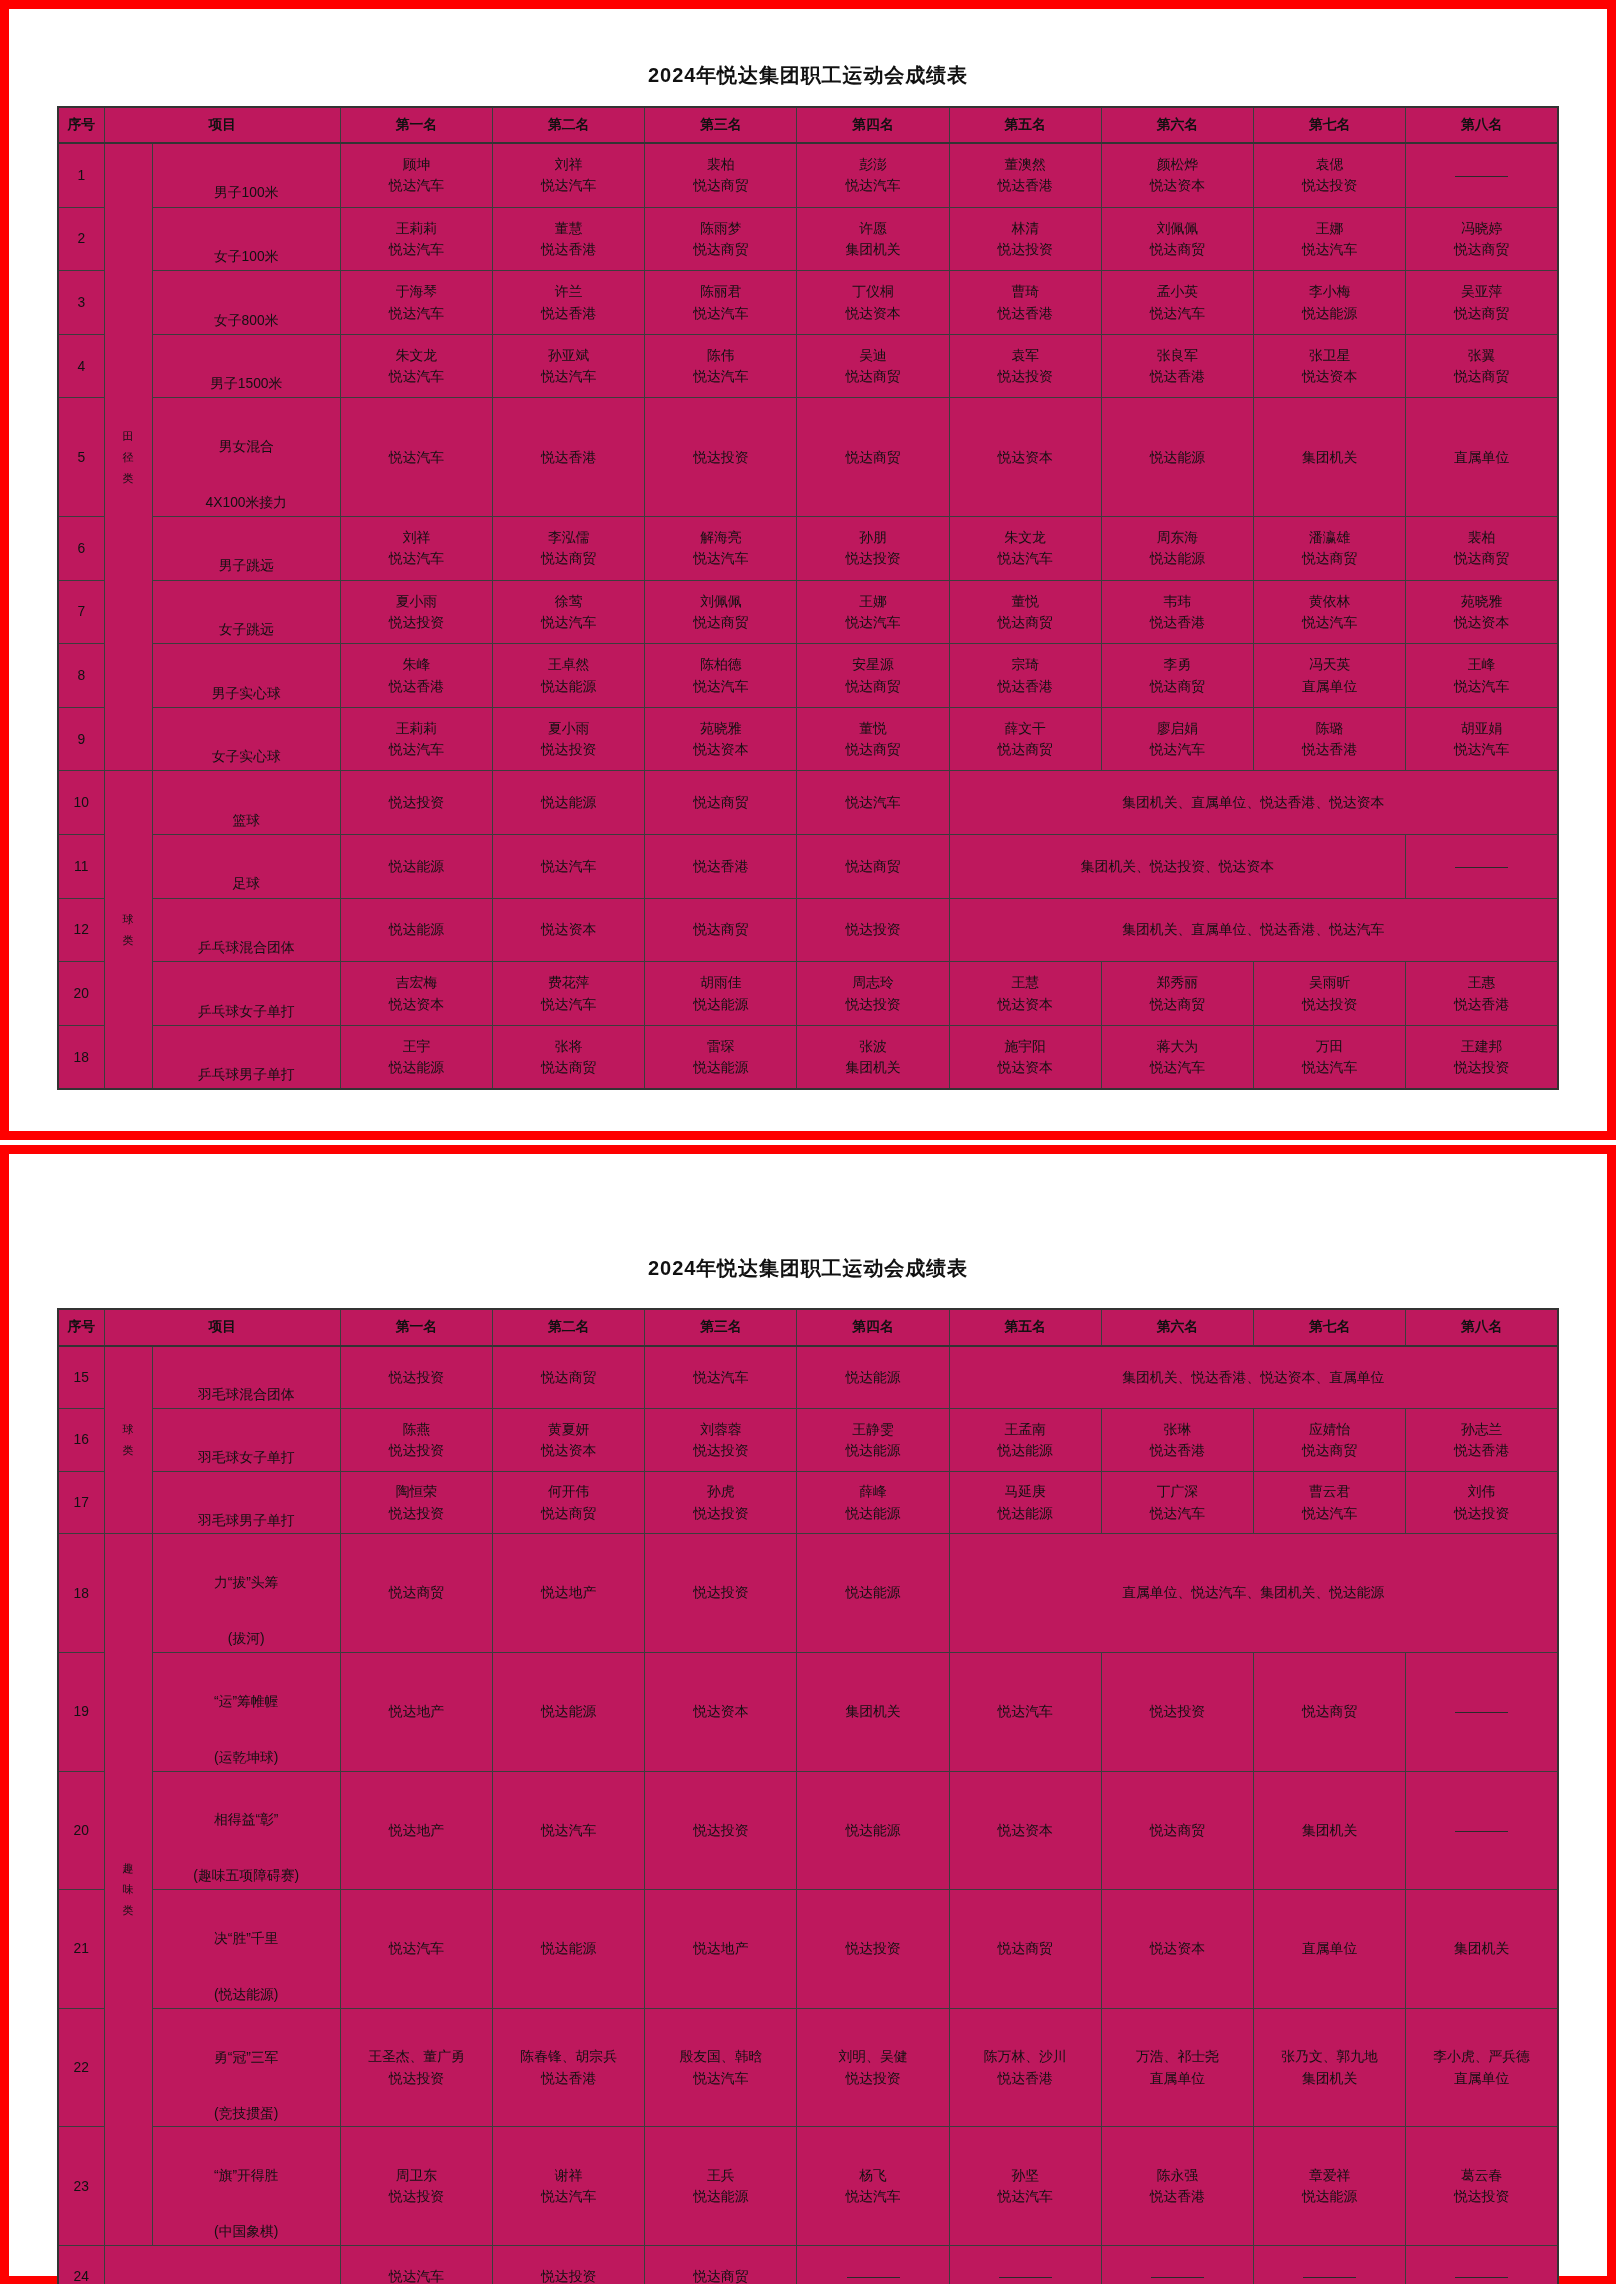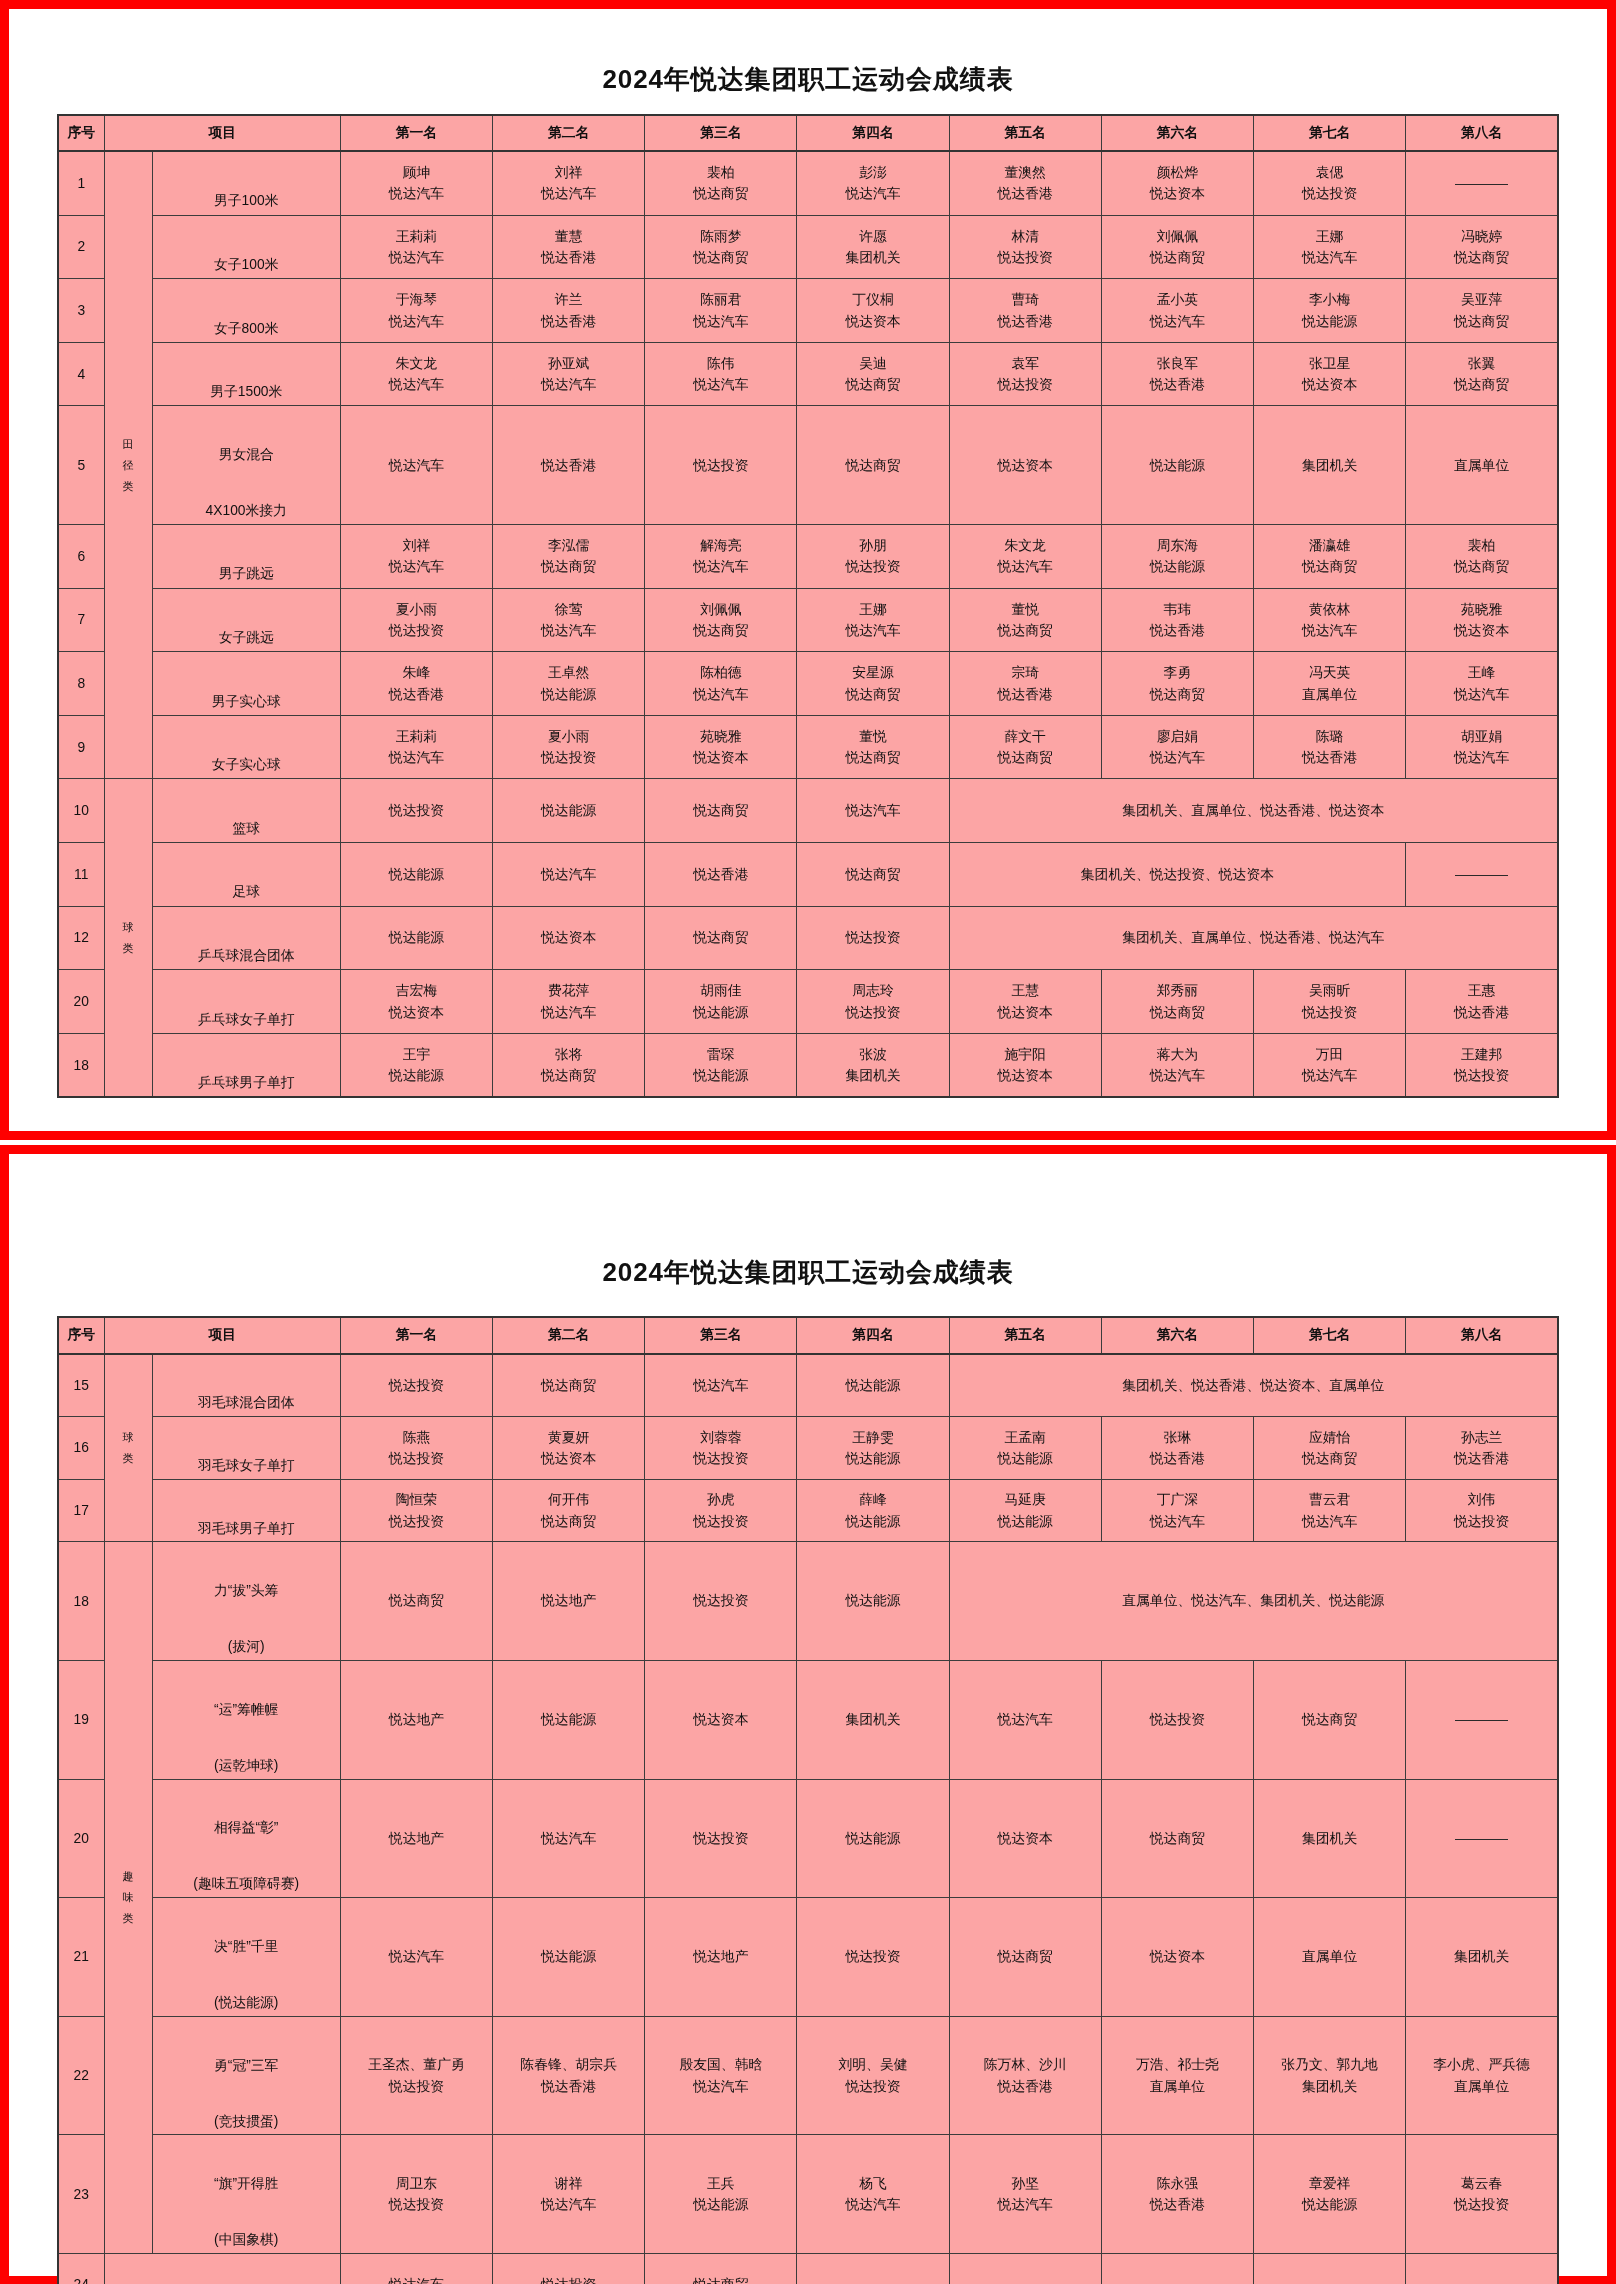--- a/index.html
+++ b/index.html
@@ -13,33 +13,33 @@
   .page {
     position:absolute; left:0; width:1616px; height:1140px;
     box-sizing:border-box;
     border:9.2px solid #fe0000;
     background:#ffffff;
   }
   #page1 { top:0; }
   #page2 { top:1145px; }
   .title {
     text-align:center;
-    font-size:26px;
+    font-size:20px;
     font-weight:700;
     letter-spacing:0.9px;
     margin:0;
   }
   #page1 .title { padding-top:53px; }
   #page2 .title { padding-top:101px; }
   table.results {
     border-collapse:collapse;
     table-layout:fixed;
     width:1502px;
     margin:0 auto;
-    background:#fca5a5;
+    background:#be185d;
     border:2.8px solid #333;
   }
   #page1 table.results { margin-top:16.5px; }
   #page2 table.results { margin-top:26px; }
   .results th, .results td {
     border:1.8px solid #3c3c3c;
     text-align:center;
     vertical-align:middle;
     padding:2.8px 1.8px;
     font-size:13.8px;

